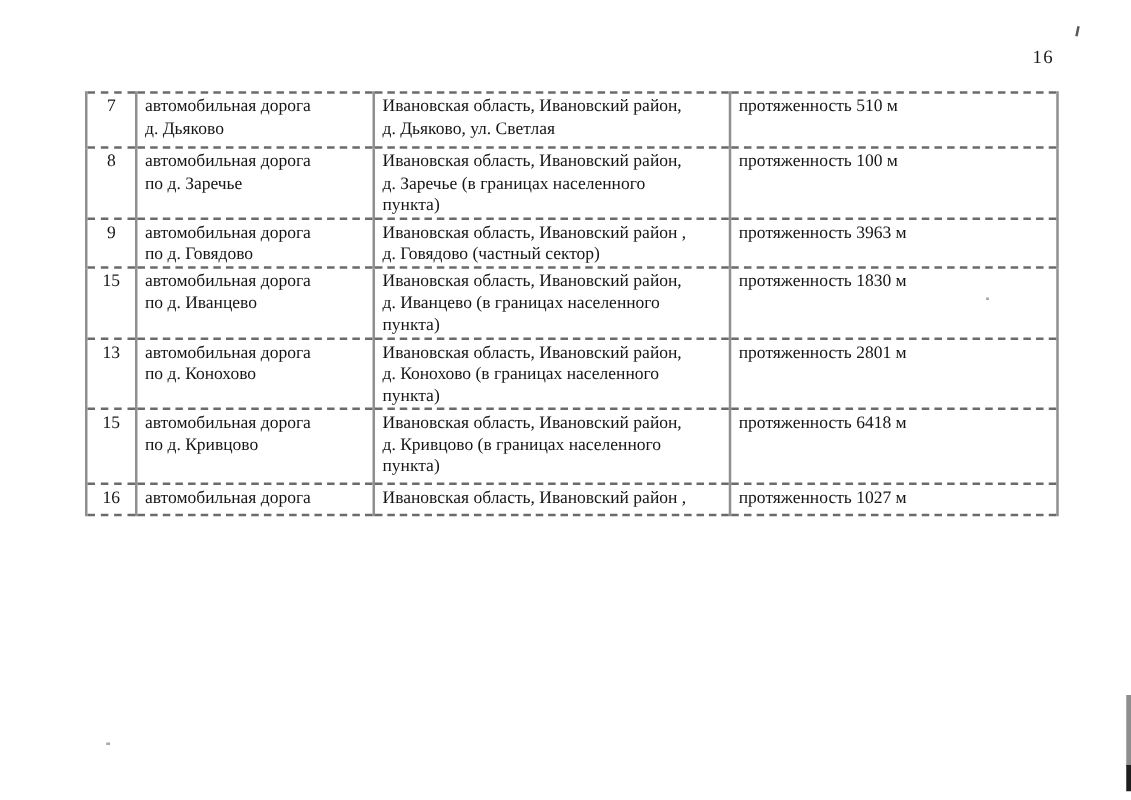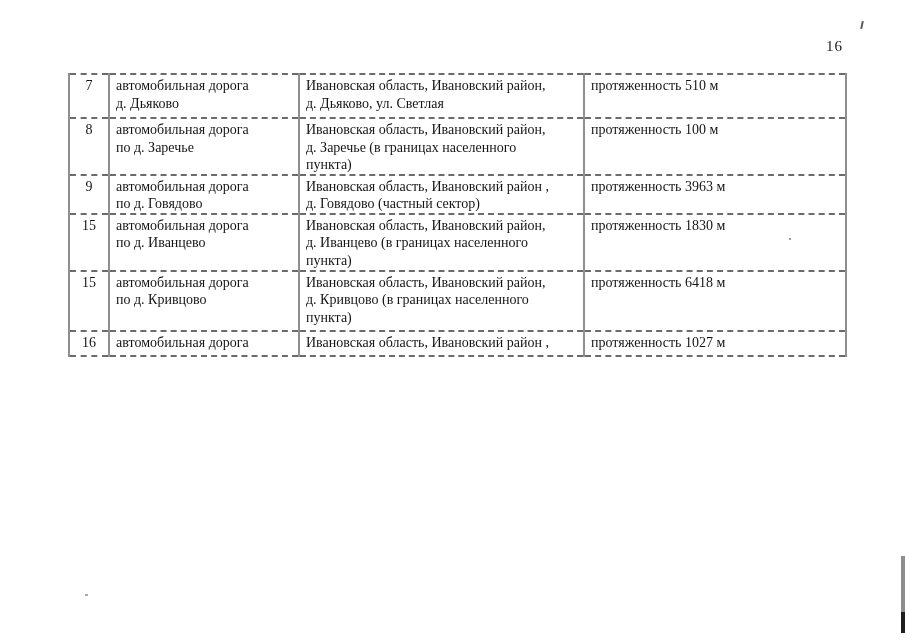--- a/index.html
+++ b/index.html
@@ -114,20 +114,29 @@
   </tr>
       <tr style="height: 57px;">
     <td class="c-num">15</td>
     <td class="c-name">автомобильная дорога
 по д. Иванцево</td>
     <td class="c-loc">Ивановская область, Ивановский район,
 д. Иванцево (в границах населенного
 пункта)</td>
     <td class="c-len">протяженность 1830 м</td>
   </tr>
+      <tr style="height: 56px;">
+    <td class="c-num">13</td>
+    <td class="c-name">автомобильная дорога
+по д. Конохово</td>
+    <td class="c-loc">Ивановская область, Ивановский район,
+д. Конохово (в границах населенного
+пункта)</td>
+    <td class="c-len">протяженность 2801 м</td>
+  </tr>
       <tr style="height: 60px;">
     <td class="c-num">15</td>
     <td class="c-name">автомобильная дорога
 по д. Кривцово</td>
     <td class="c-loc">Ивановская область, Ивановский район,
 д. Кривцово (в границах населенного
 пункта)</td>
     <td class="c-len">протяженность 6418 м</td>
   </tr>
       <tr style="height: 25px;">

